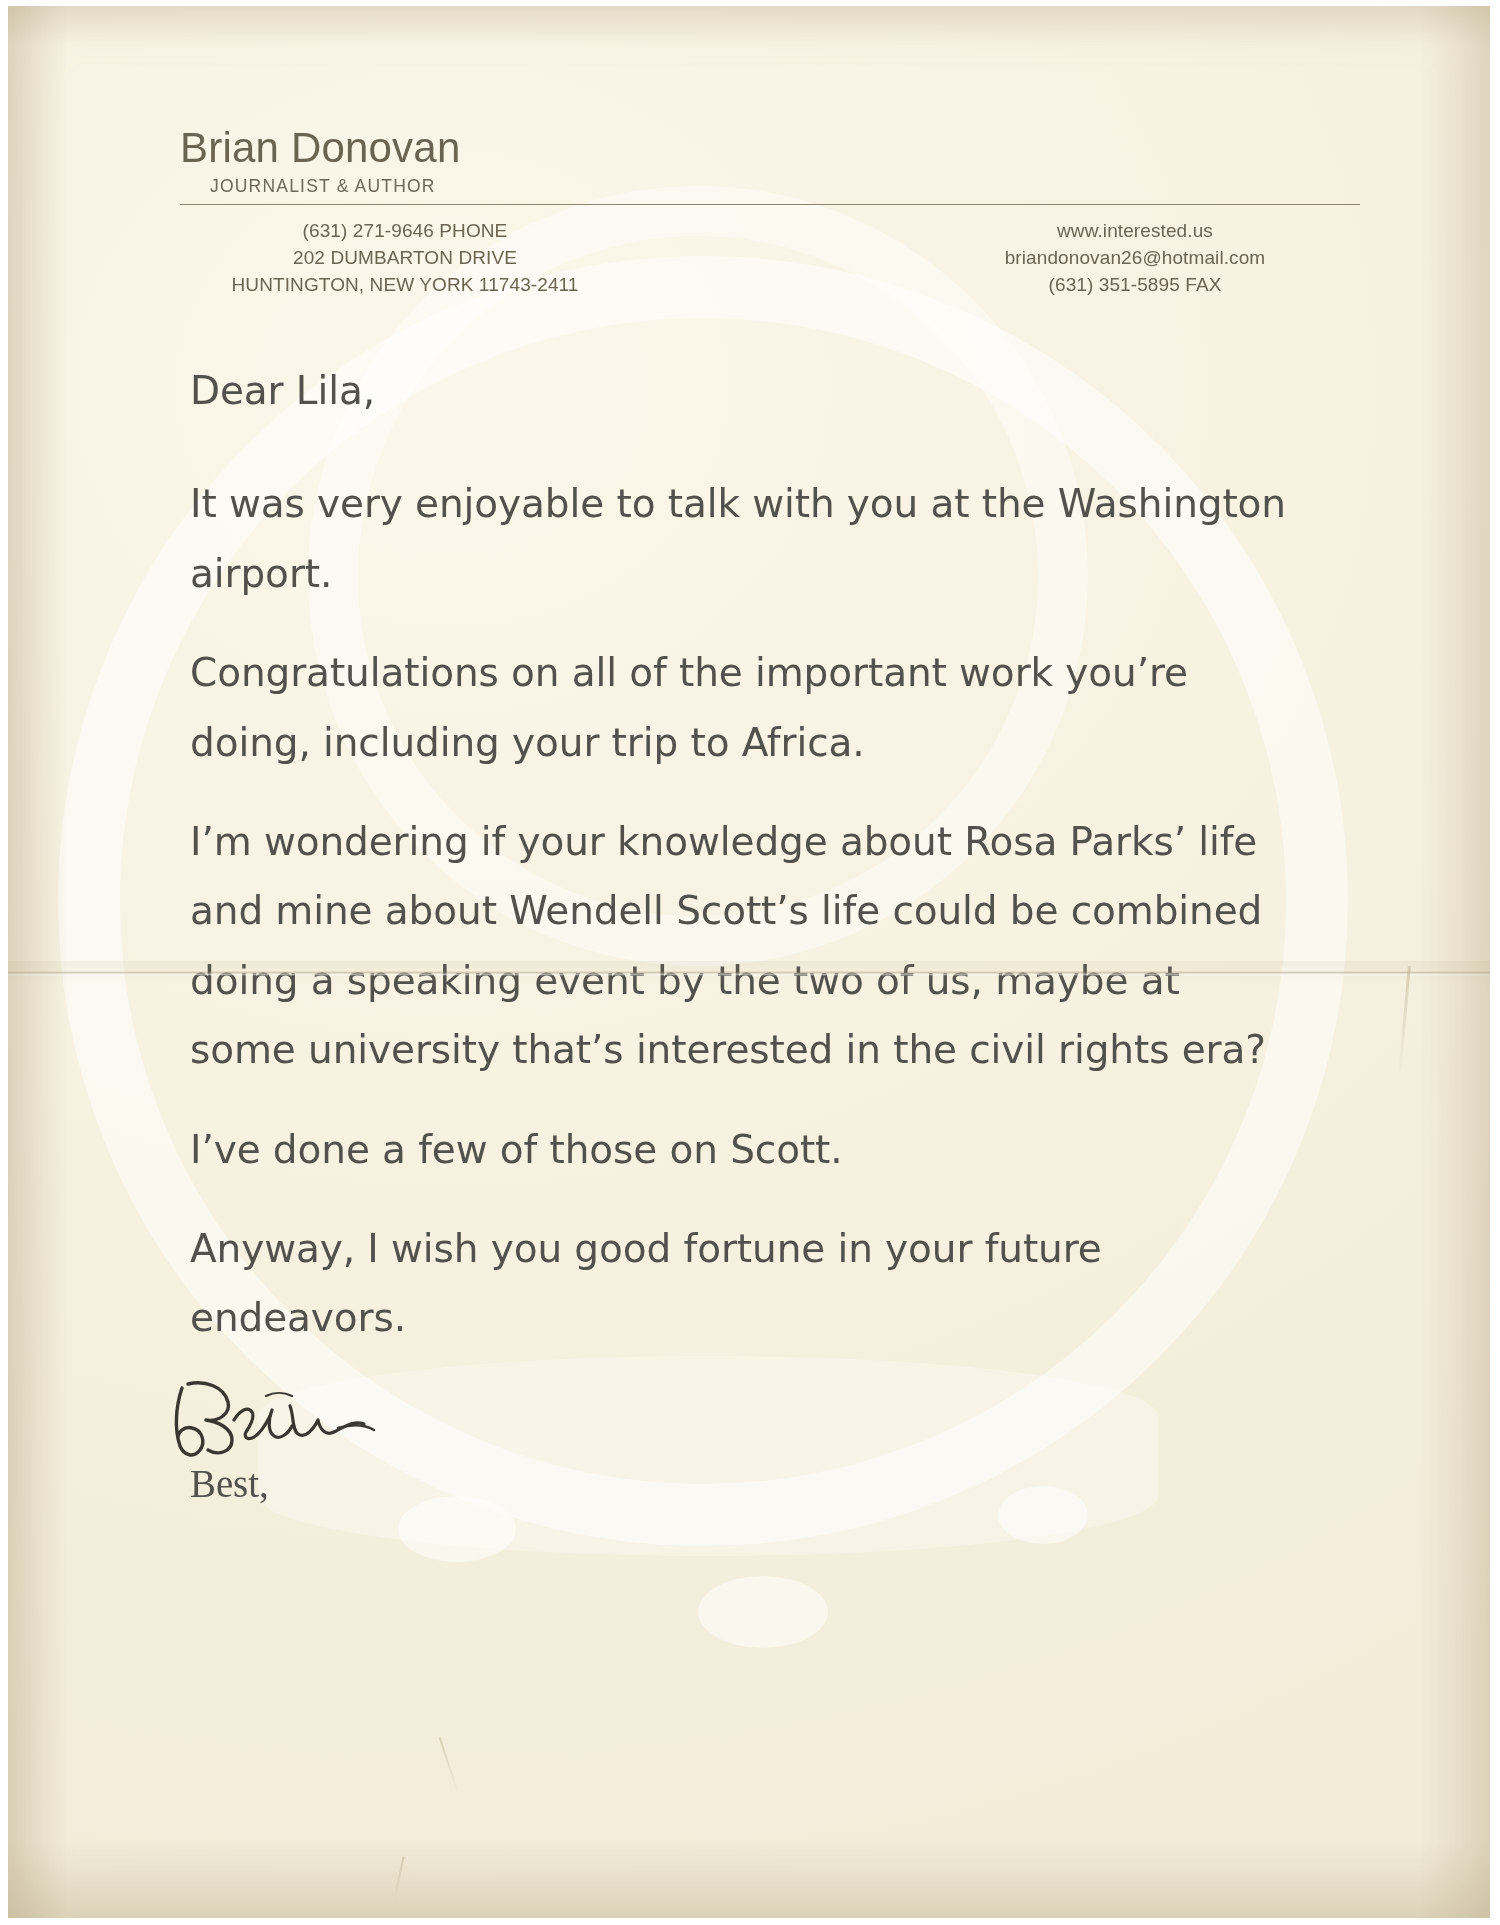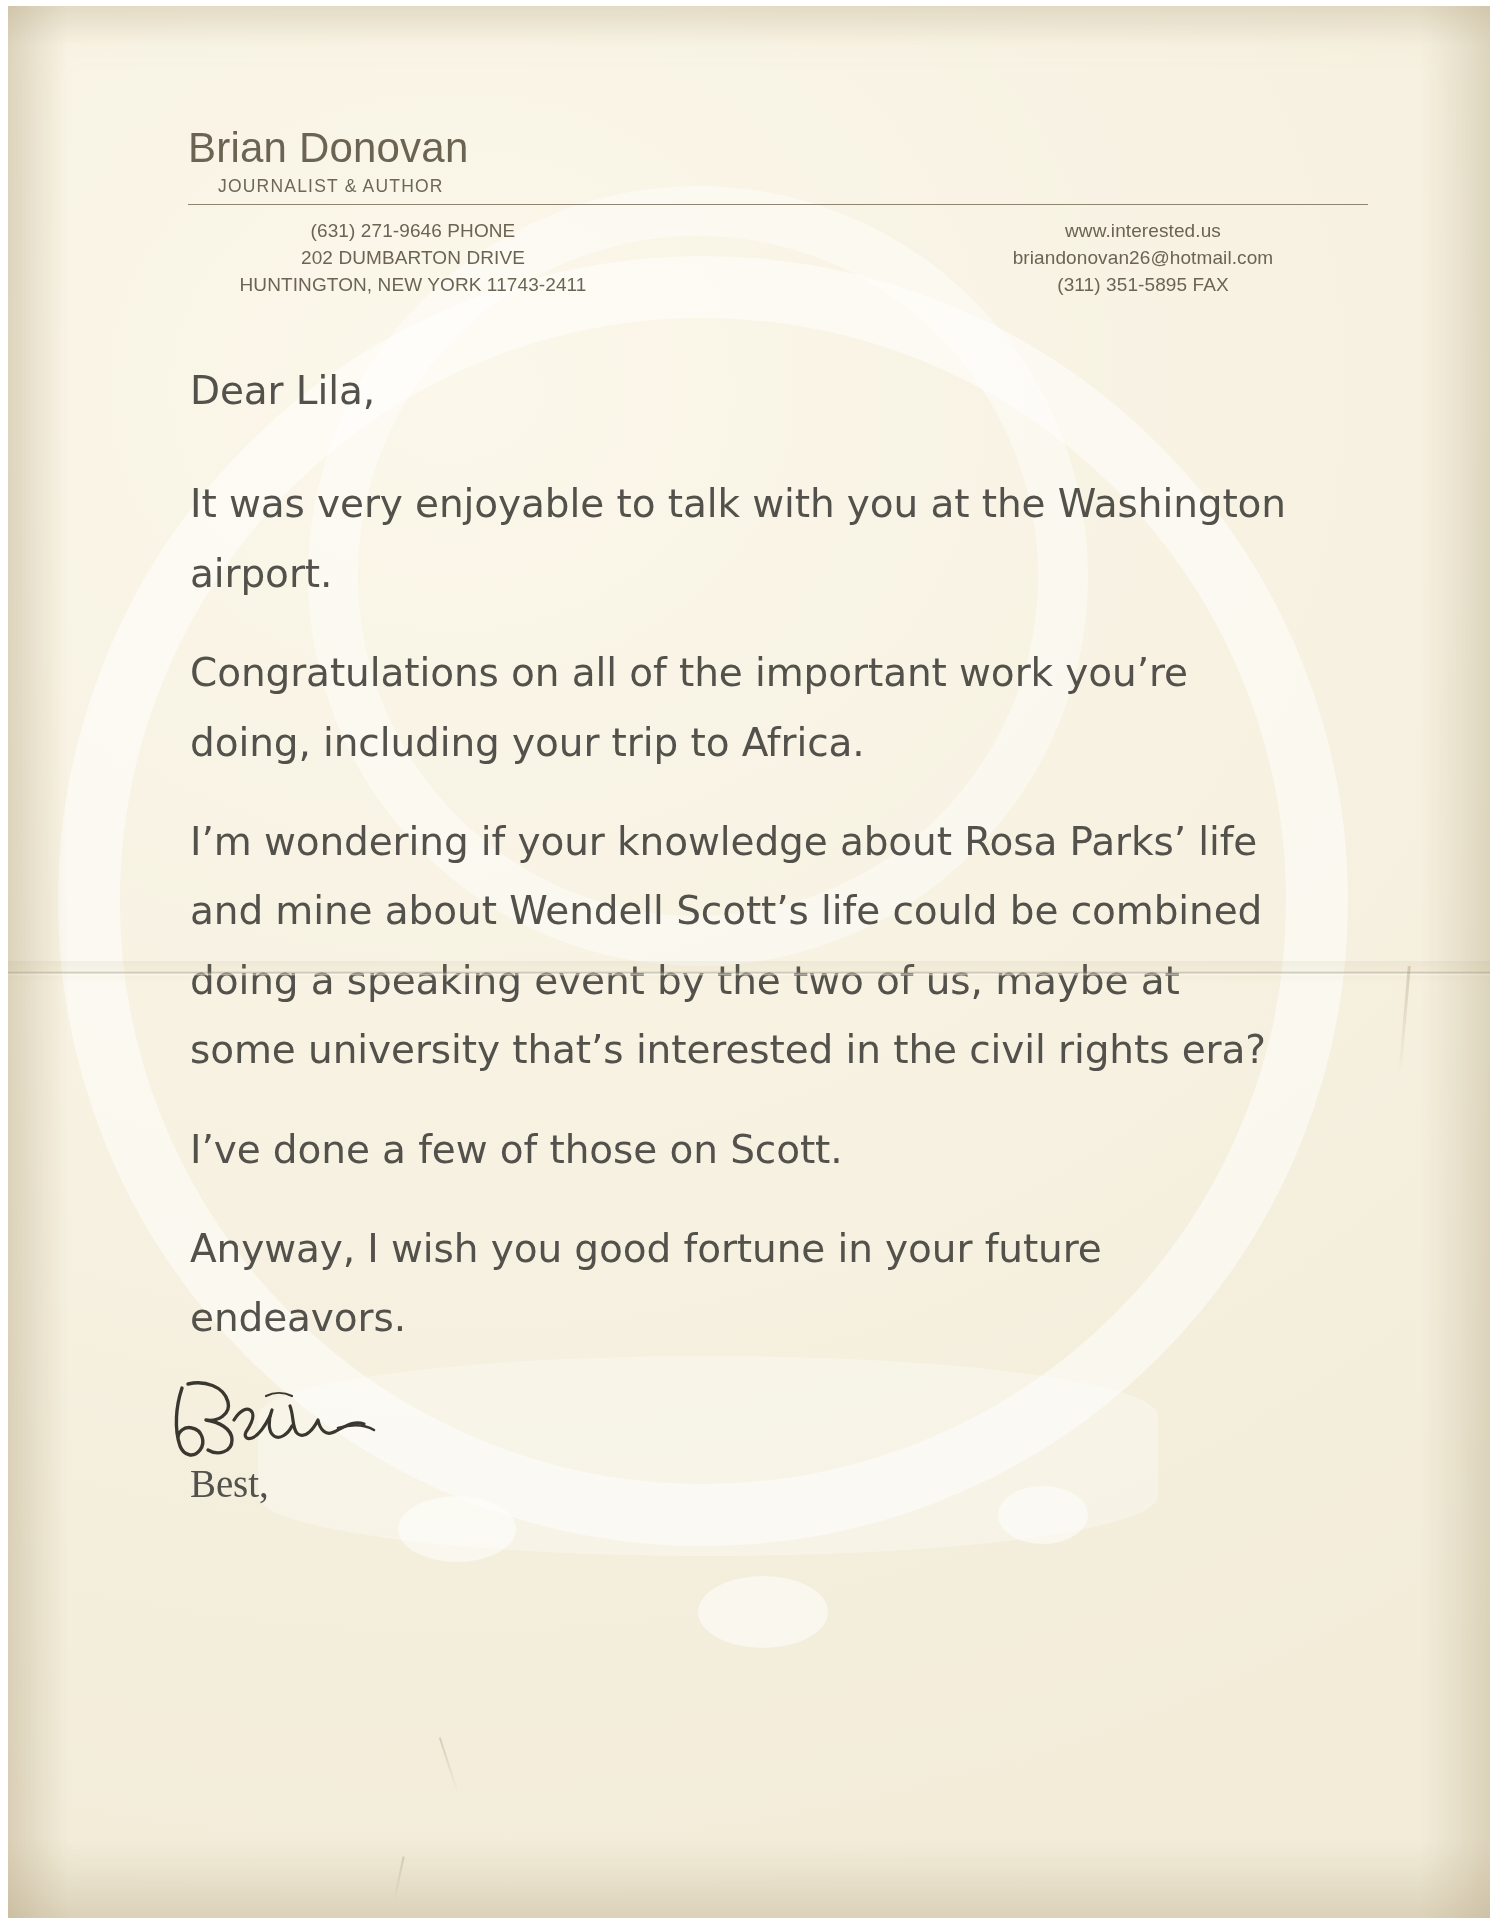--- a/index.html
+++ b/index.html
@@ -120,21 +120,21 @@
     pointer-events: none;
     background: linear-gradient(to bottom, rgba(160,145,110,0.35), rgba(160,145,110,0.0));
   }
   .crease1 { left: 1395px; top: 960px; width: 3px; height: 110px; transform: rotate(5deg); }
   .crease2 { left: 440px; top: 1730px; width: 2px; height: 60px; transform: rotate(-18deg); }
   .crease3 { left: 390px; top: 1850px; width: 2px; height: 45px; transform: rotate(12deg); }
 
   
   .letterhead {
     position: absolute;
-    left: 180px;
+    left: 172px;
     top: 120px;
     width: 1180px;
   }
   .lh-name {
     font-family: "Liberation Sans", sans-serif;
     font-size: 42px;
     font-weight: 400;
     color: #6b6453;
     letter-spacing: 0.2px;
     line-height: 1.05;
@@ -224,21 +224,21 @@
       <div class="lh-rule"></div>
       <div class="lh-cols">
         <div class="lh-left">
           <div class="lh-line">(631) 271-9646 PHONE</div>
           <div class="lh-line">202 DUMBARTON DRIVE</div>
           <div class="lh-line">HUNTINGTON, NEW YORK 11743-2411</div>
         </div>
         <div class="lh-right">
           <div class="lh-line">www.interested.us</div>
           <div class="lh-line">briandonovan26@hotmail.com</div>
-          <div class="lh-line">(311) 351-5895 FAX</div>
+          <div class="lh-line">(631) 351-5895 FAX</div>
         </div>
       </div>
     </div>
 
     <div class="letter">
       <p class="para salutation">Dear Lila,</p>
       <p class="para">It was very enjoyable to talk with you at the Washington airport.</p>
       <p class="para">Congratulations on all of the important work you’re doing, including your trip to Africa.</p>
       <p class="para">I’m wondering if your knowledge about Rosa Parks’ life and mine about Wendell Scott’s life could be combined doing a speaking event by the two of us, maybe at some university that’s interested in the civil rights era?</p>
       <p class="para tight">I’ve done a few of those on Scott.</p>

